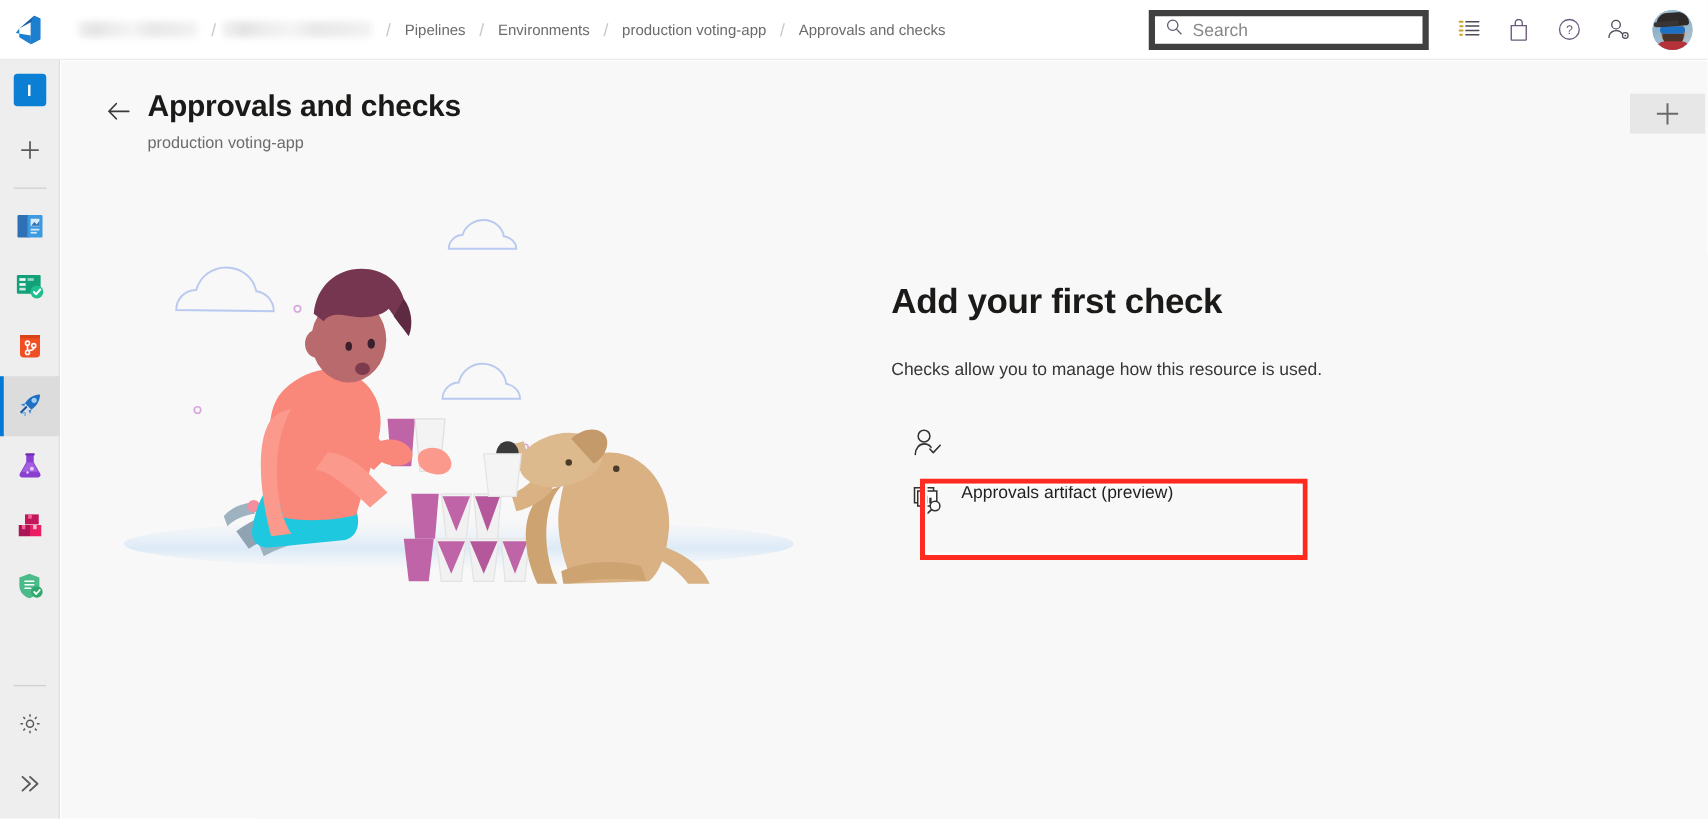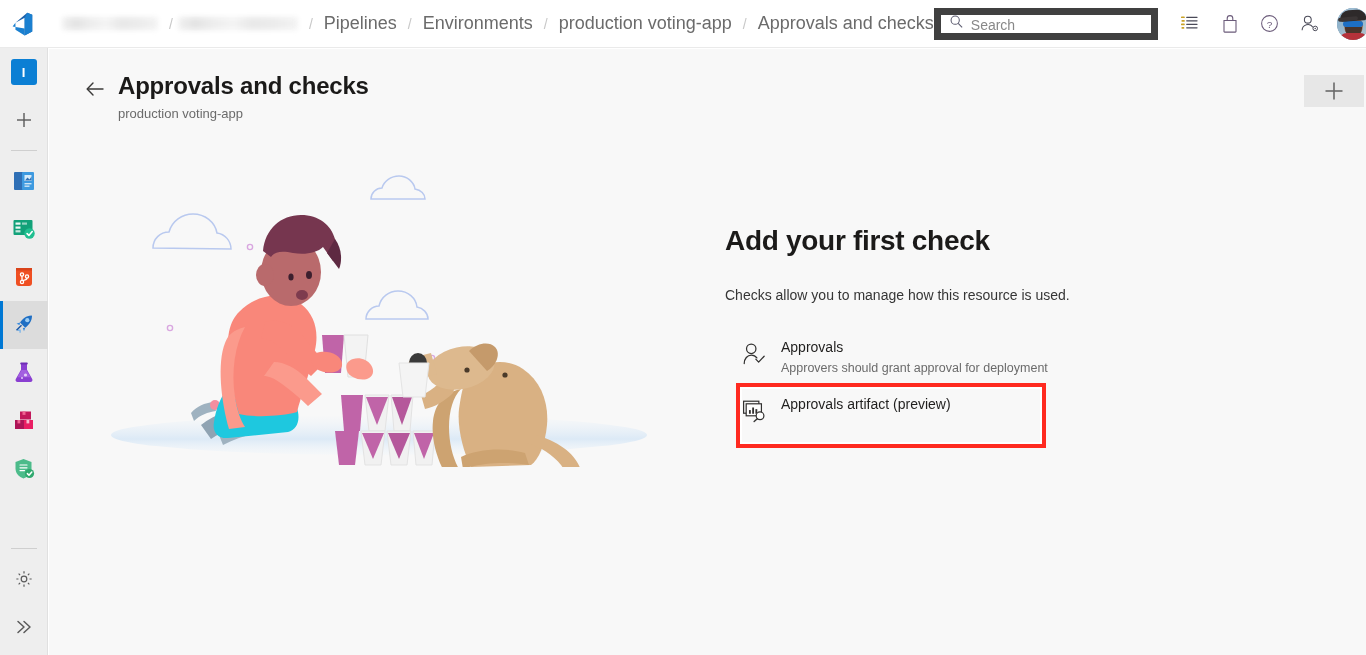--- a/index.html
+++ b/index.html
@@ -34,29 +34,29 @@
   .crumb-blur {
     height: 13px; border-radius: 2px;
     background: linear-gradient(90deg,#f1f1f1 0%,#e2e2e2 14%,#ededed 30%,#f4f4f4 46%,#e7e7e7 62%,#ebebeb 80%,#f3f3f3 100%);
     filter: blur(2.6px);
     opacity: .95;
     color: transparent; overflow: hidden; white-space: nowrap;
   }
   .crumb-blur.org { width: 96px; margin-left: 6px; }
   .crumb-blur.proj { width: 120px; margin-left: 22px; }
   .crumb-sep { color: #c8c8c8; padding: 0 11px; font-size: 14px; }
-  .crumb-link { color: #6b6b6b; font-size: 18px; cursor: pointer; white-space: nowrap; }
+  .crumb-link { color: #6b6b6b; font-size: 12px; cursor: pointer; white-space: nowrap; }
 
   .topbar-right {
     margin-left: auto; display: flex; align-items: center; height: 48px; padding-right: 10px;
   }
   .searchbox {
     width: 224px; height: 32px;
-    border: 7px solid #404040; background: #fff;
-    display: flex; align-items: flex-end;
+    border: 5px solid #404040; background: #fff;
+    display: flex; align-items: center;
     padding: 0 8px;
   }
   .searchbox .ph {
     font-size: 14px; color: #888; margin-left: 7px;
   }
   .tb-icon {
     width: 40px; height: 48px;
     display: flex; align-items: center; justify-content: center;
     cursor: pointer; color: #4a4a58;
   }
@@ -122,21 +122,20 @@
     width: 60px; height: 32px;
     background: #e7e7e7;
     display: flex; align-items: center; justify-content: center;
     cursor: pointer;
   }
 
   
   .zero-wrap {
     display: flex; align-items: flex-start;
     padding-top: 42px;
-    padding-left: 12px;
   }
   .illus {
     position: relative; width: 620px; height: 300px; flex: 0 0 620px;
     margin-left: 8px;
   }
   .zero-text {
     margin-left: 36px; padding-top: 58px; width: 430px;
   }
   .zero-h {
     font-size: 28px; font-weight: 700; color: #1b1a19; letter-spacing: -0.3px;
@@ -507,24 +506,20 @@
 
       <div class="check-list">
 
         <div class="check-item">
           <div class="ci-ico">
             <svg width="24" height="24" viewBox="0 0 26 26" aria-hidden="true">
               <circle cx="10" cy="7.4" r="5.1" fill="none" stroke="#323130" stroke-width="1.35"></circle>
               <path d="M2.4 23.4 c0 -5.3 3.4 -9.2 7.8 -9.2 c2.4 0 4.5 1.1 5.9 3" fill="none" stroke="#323130" stroke-width="1.35" stroke-linecap="round"></path>
               <polyline points="15,18.6 18,21.8 24,15.4" fill="none" stroke="#323130" stroke-width="1.35" stroke-linecap="round" stroke-linejoin="round"></polyline>
             </svg>
-          </div>
-          <div class="ci-body">
-            <div class="ci-title">Approvals</div>
-            <div class="ci-desc">Approvers should grant approval for deployment</div>
           </div>
         </div>
 
         <div class="check-item">
           <div class="ci-ico">
             <svg width="25" height="24" viewBox="0 0 26 26" aria-hidden="true">
               <rect x="1.2" y="2.4" width="16.5" height="13" fill="none" stroke="#323130" stroke-width="1.3"></rect>
               <rect x="4" y="5.2" width="16.5" height="13" fill="#ffffff" stroke="#323130" stroke-width="1.3"></rect>
               <g fill="#323130">
                 <rect x="7" y="12" width="2" height="4"></rect>

